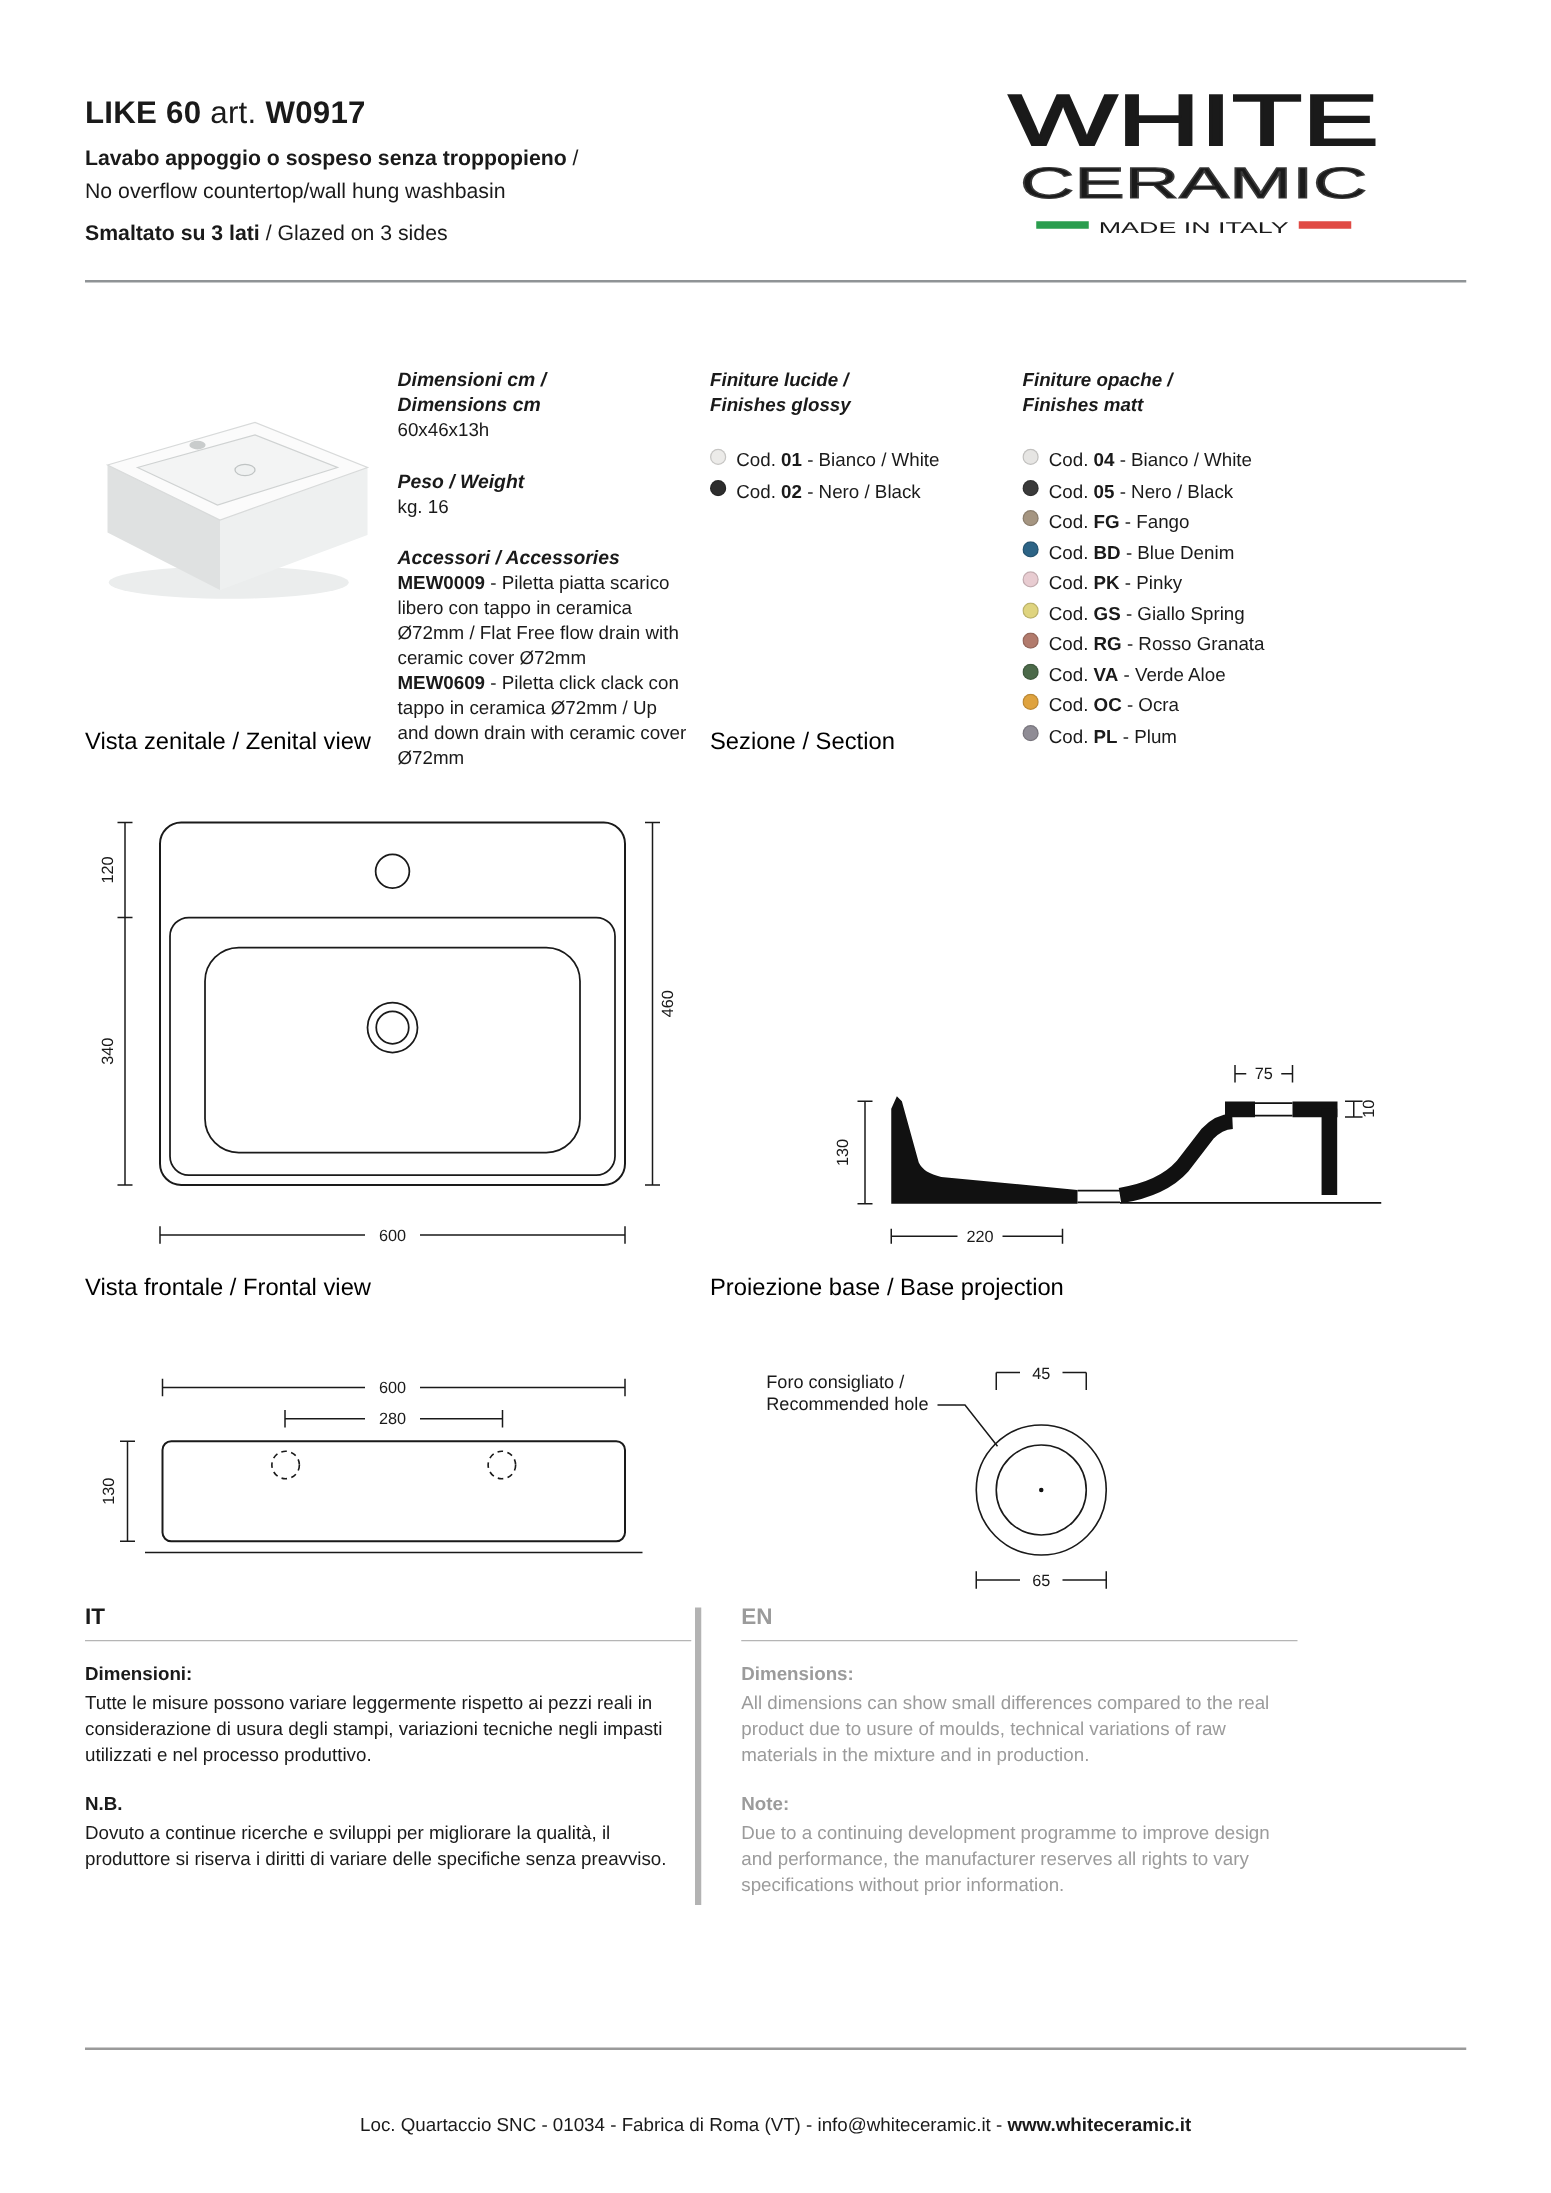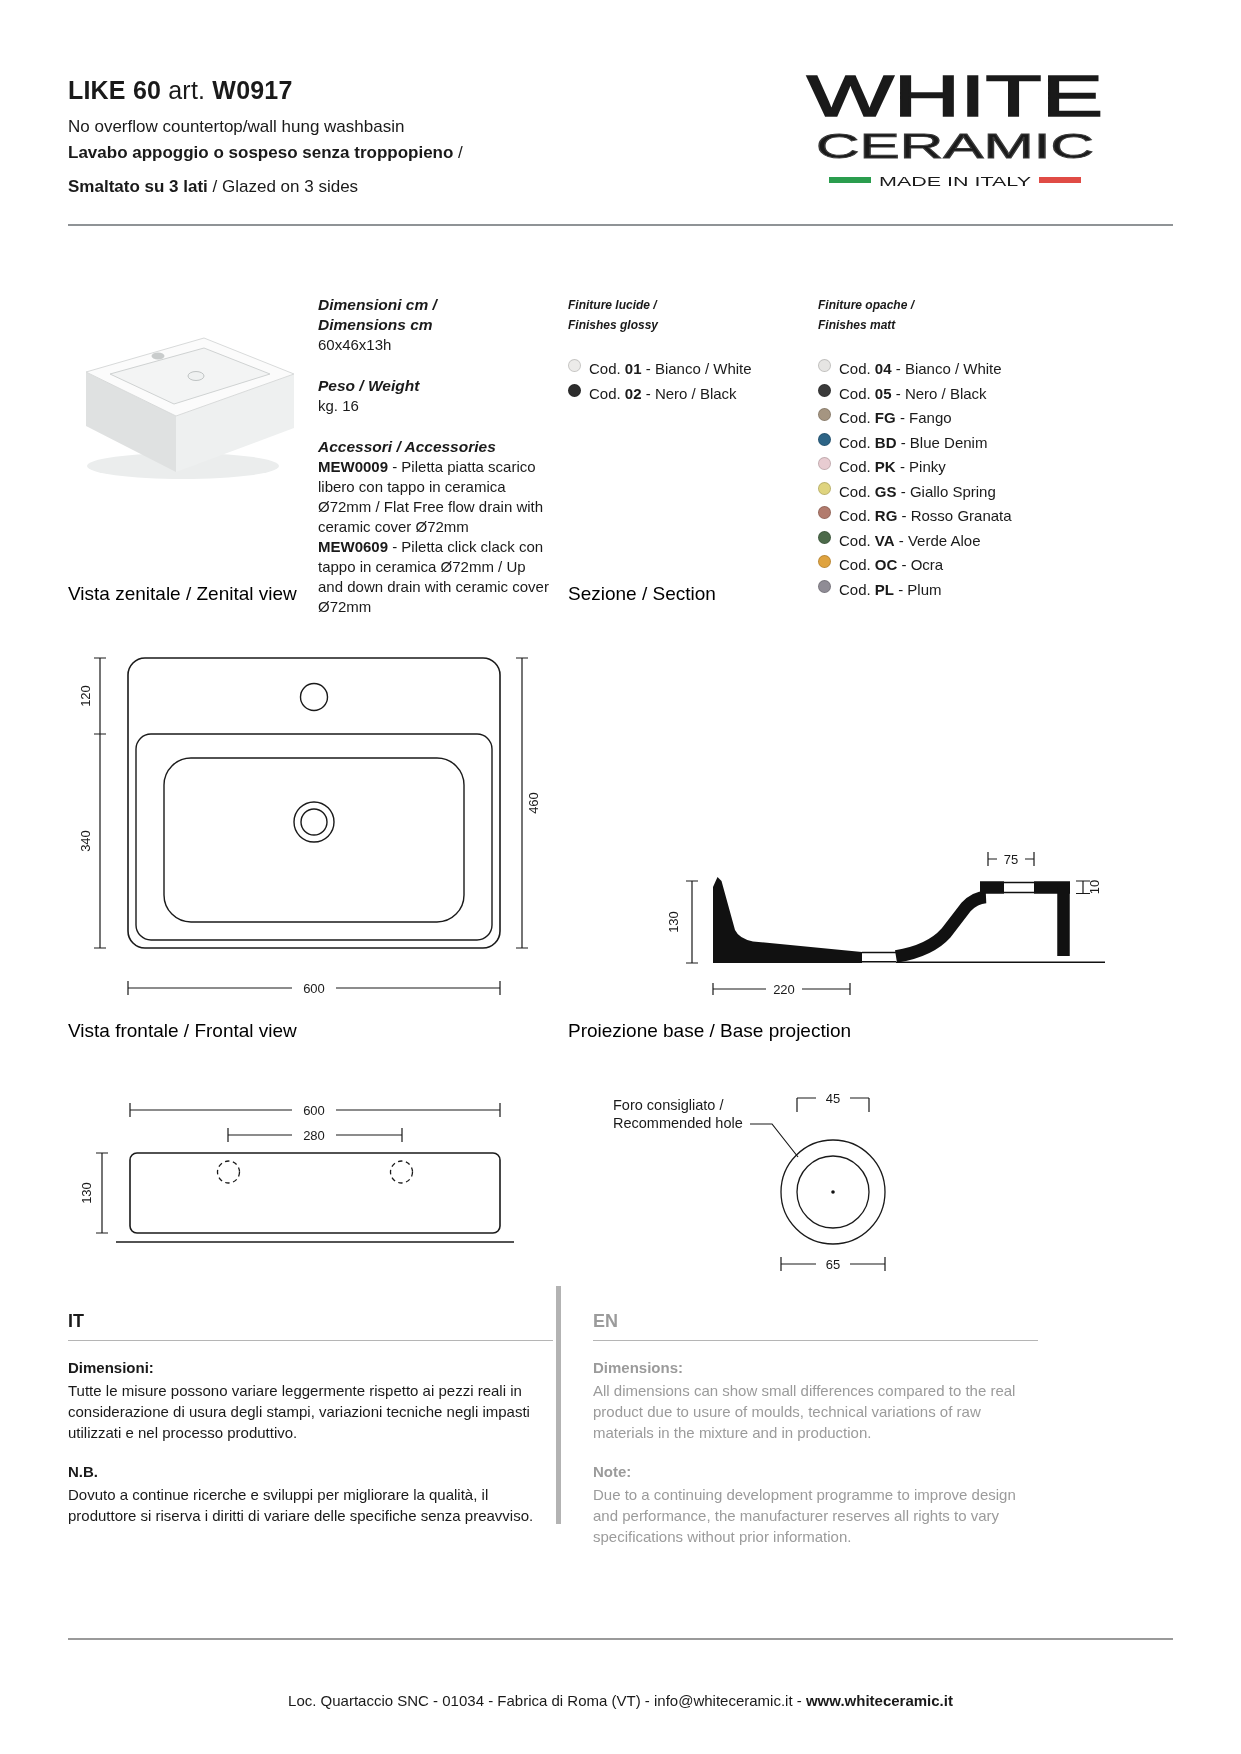--- a/index.html
+++ b/index.html
@@ -10,60 +10,60 @@
 
   
   .title { font-size:25px; letter-spacing:0.2px; }
   .title b { font-weight:bold; }
   .subtitle { font-size:17px; line-height:26px; }
   .glaze { font-size:17px; }
   .rule { background:#8f9396; height:2px; }
 
   
   .col { font-size:15px; line-height:20px; }
-  .fin-heading { font-weight:bold; font-style:italic; font-size:12px; line-height:20px; margin:0 0 24px 0; }
+  .fin-heading { font-weight:bold; font-style:italic; font-size:15px; line-height:20px; margin:0 0 24px 0; }
   .spec-heading { font-weight:bold; font-style:italic; font-size:15.5px; line-height:20px; margin:0; }
   .spec-block { margin-bottom:21px; }
   .acc-item { display:block; }
   .finish-row { display:flex; margin-bottom:4.5px; }
   .dot { width:13px; height:13px; border-radius:50%; margin-right:8px; flex:0 0 13px; border:1px solid rgba(0,0,0,0.16); }
 
   
   .dwg-title { font-size:19px; color:#000000; }
 
   svg text { font-family:"Liberation Sans", sans-serif; fill:#1a1a1a; }
   .dim-label { font-size:13px; }
   .lead-label { font-size:14.5px; }
 
   
-  .foot-col { font-size:15px; line-height:21px;margin-top:28px; }
+  .foot-col { font-size:15px; line-height:21px; }
   .lang { font-size:18px; font-weight:bold; }
   .lang-rule { height:1px; background:#b5b5b5; margin:8px 0 16px 0; }
   .foot-h { font-weight:bold; margin:0 0 2px 0; }
   .foot-p { margin:0 0 18px 0; }
   .en { color:#9b9b9b; }
   .vbar { width:5px; background:#b3b3b3; }
   .address { font-size:15px; text-align:center; color:#1a1a1a; }
 </style>
 </head>
 <body>
 
 <div class="page">
 
   <div class="abs title" style="left:68px; top:76px;">
     <b>LIKE 60</b>
     <span>art.</span>
     <b>W0917</b>
   </div>
 
   <div class="abs subtitle" style="left:68px; top:114px;">
-    <div>No overflow countertop/wall hung washbasin</div>
     <div>
       <b>Lavabo appoggio o sospeso senza troppopieno</b><span> /</span>
     </div>
+    <div>No overflow countertop/wall hung washbasin</div>
   </div>
 
   <div class="abs glaze" style="left:68px; top:177px;">
     <b>Smaltato su 3 lati</b><span> / Glazed on 3 sides</span>
   </div>
 
   <svg class="abs" style="left:795px; top:62px;" width="320" height="138" viewBox="0 0 320 138">
     <text x="160" y="54" text-anchor="middle" font-size="58" textLength="296" lengthAdjust="spacingAndGlyphs" fill="none" stroke="#1a1a1a" stroke-width="1.6">WHITE</text>
     <text x="160" y="96" text-anchor="middle" font-size="35" textLength="278" lengthAdjust="spacingAndGlyphs" fill="none" stroke="#3a3a3a" stroke-width="0.9">CERAMIC</text>
     <rect x="34" y="115" width="42" height="6" fill="#2a9d4e"></rect>

